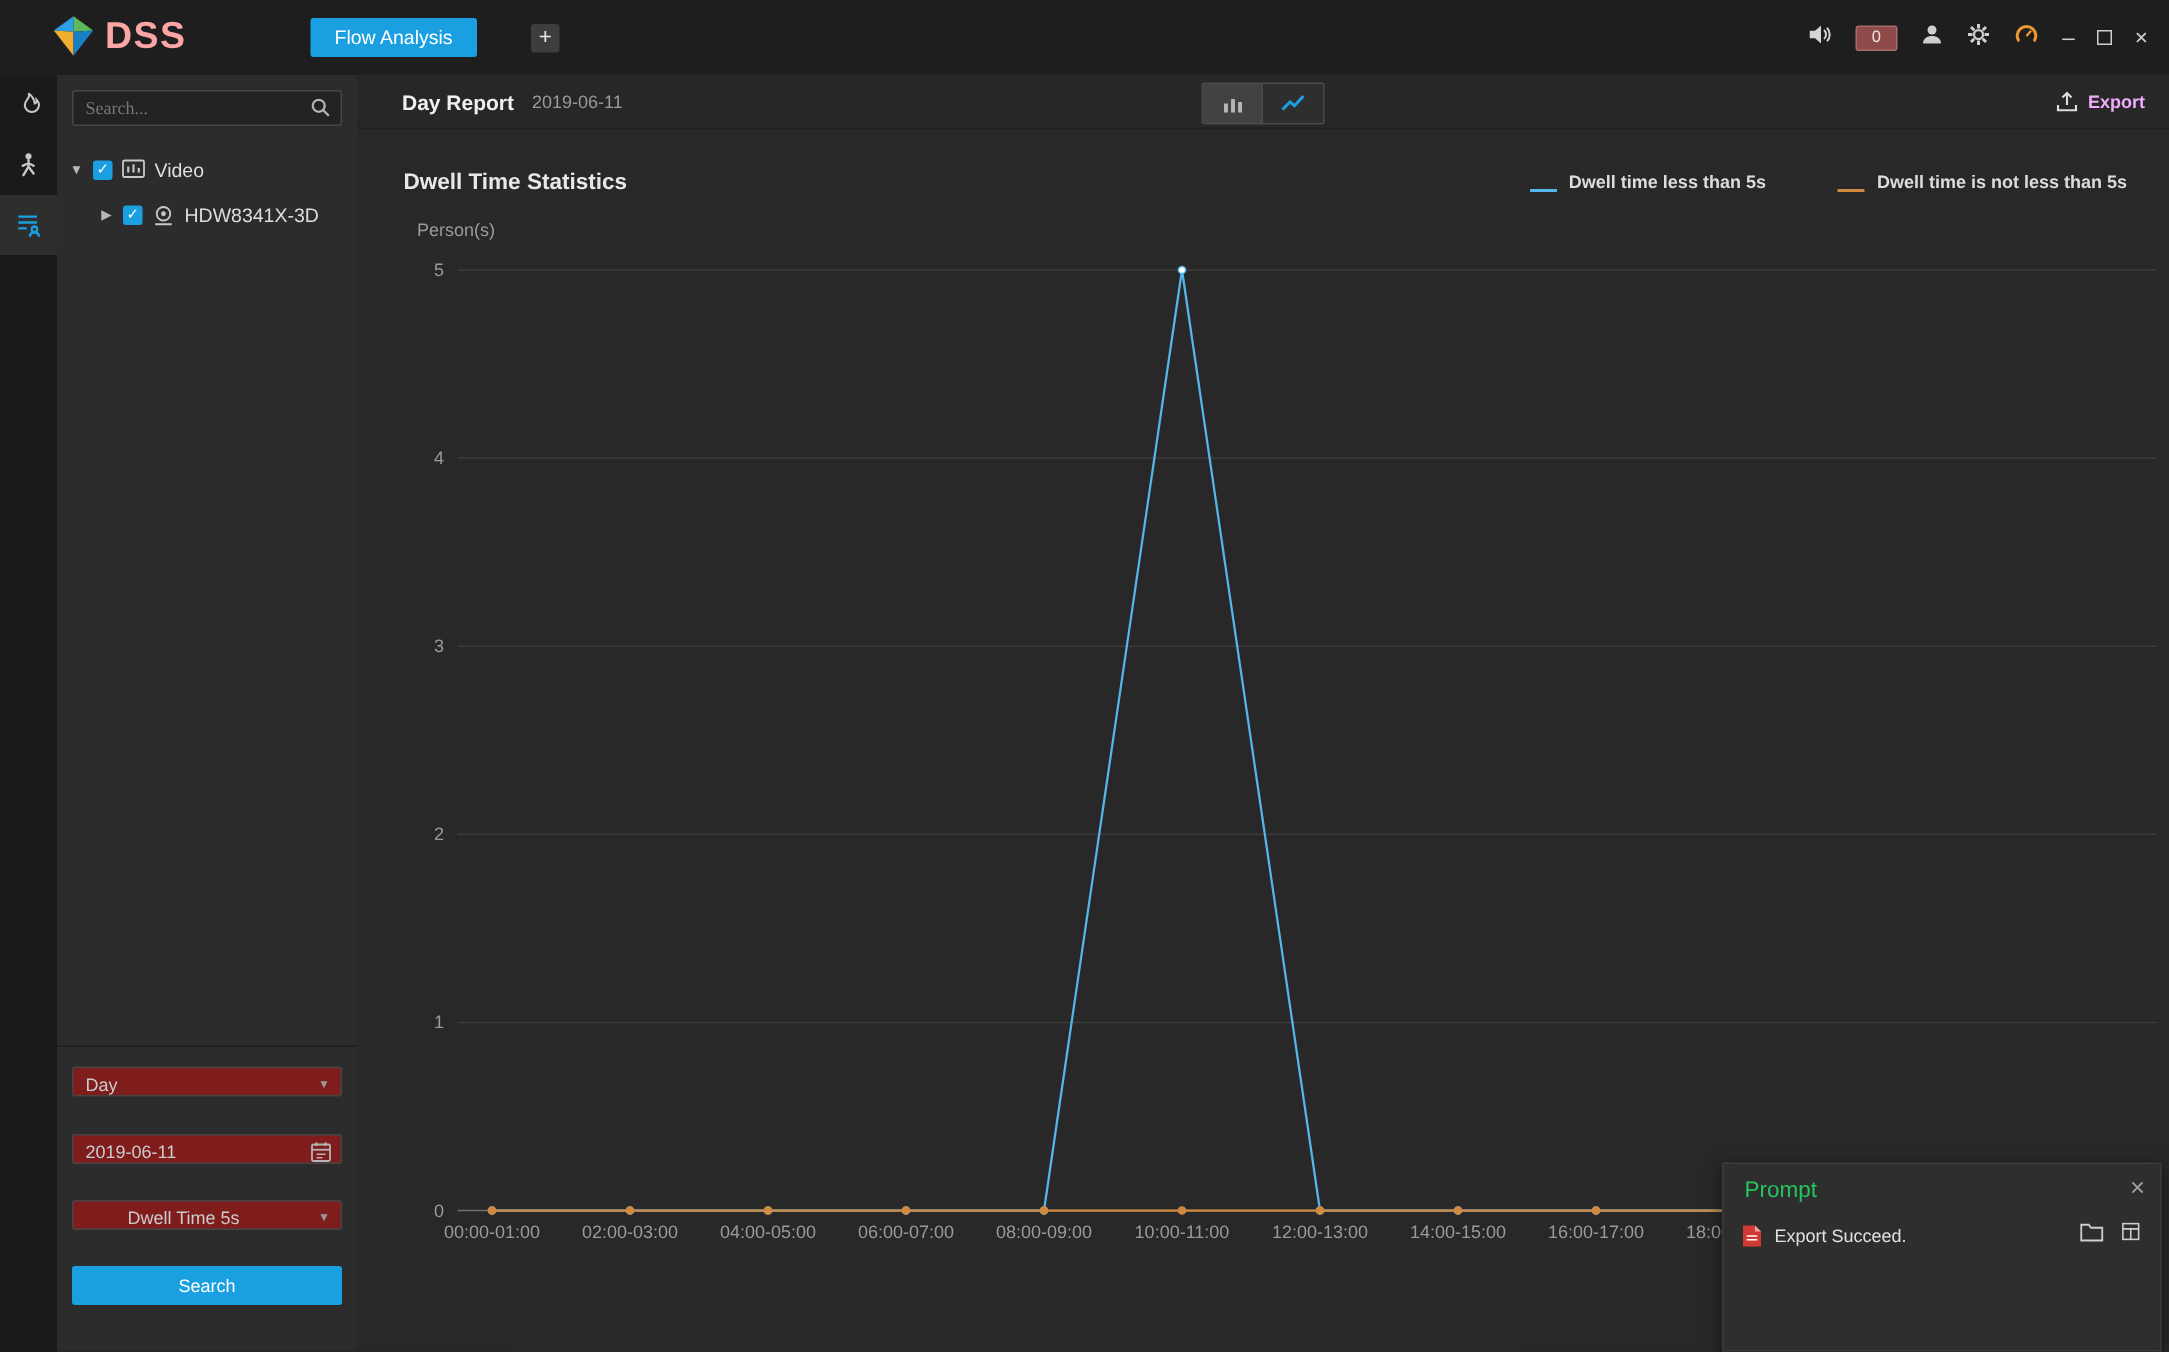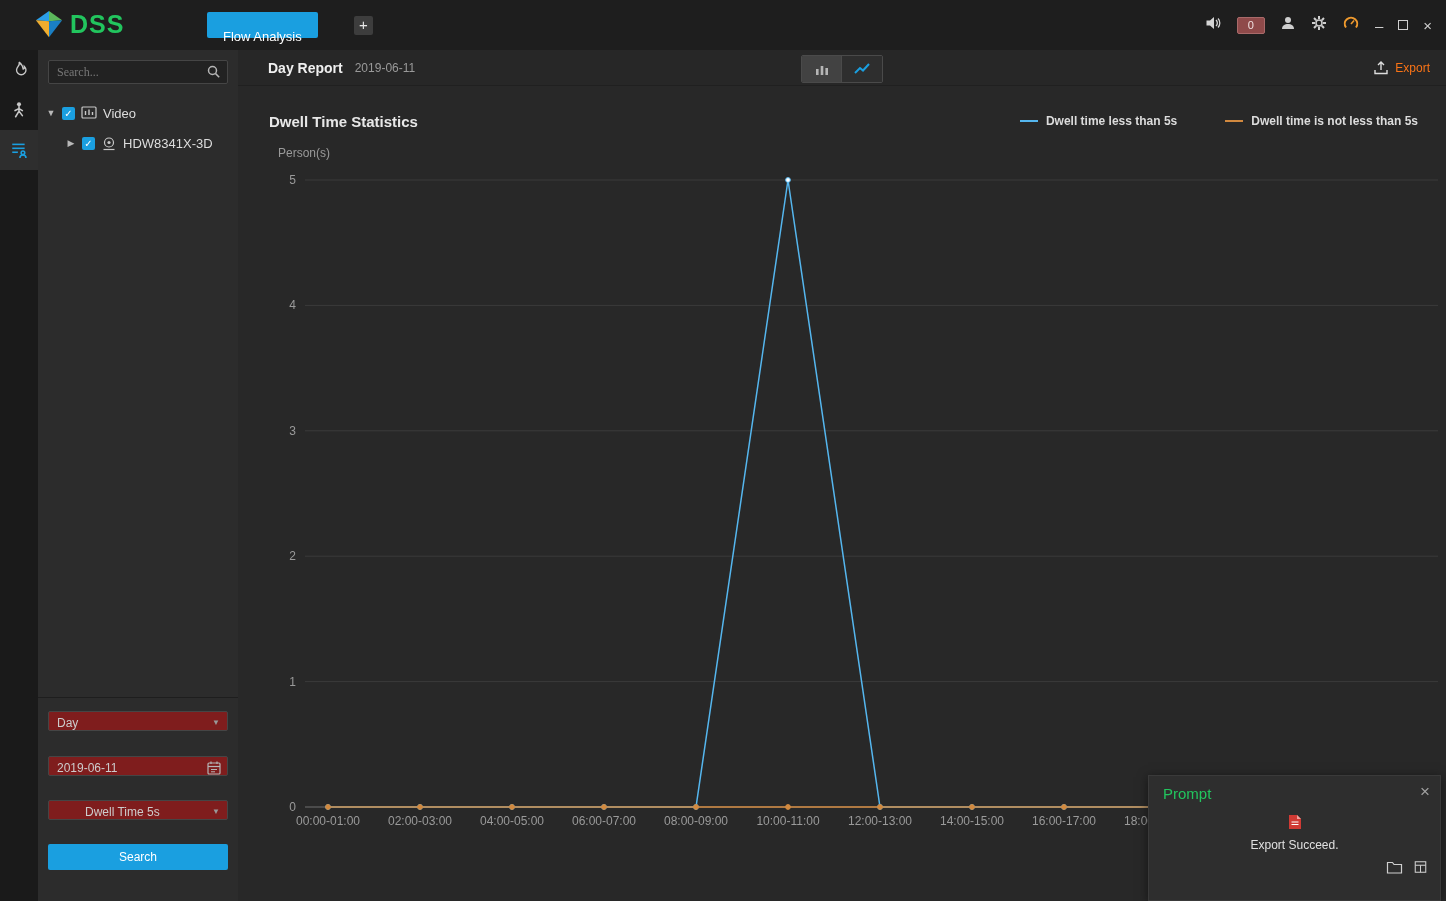--- a/index.html
+++ b/index.html
@@ -2,23 +2,23 @@
 <html><head>
 <meta charset="utf-8">
 <style>
   * { margin:0; padding:0; box-sizing:border-box; }
   html,body { width:1446px; height:901px; overflow:hidden; background:#1e1e1e;
     font-family:"Liberation Sans", sans-serif; }
 
   
   .topbar { position:absolute; left:0; top:0; width:1446px; height:50px; background:#1e1e1e; }
   .logo { position:absolute; left:34px; top:9px; display:flex; align-items:center; gap:6px; }
-  .logo-text { color:#22c55e; font-size:25px; font-weight:bold; letter-spacing:1px; }
+  .logo-text { color:#fca5a5; font-size:25px; font-weight:bold; letter-spacing:1px; }
   .flow-tab { position:absolute; left:207px; top:12px; height:26px; line-height:26px;
-    padding:12px 16px; background:#1a9fe0; color:#fff; font-size:13px; border-radius:2px; }
+    padding:0 16px; background:#1a9fe0; color:#fff; font-size:13px; border-radius:2px; }
   .plus-tile { position:absolute; left:354px; top:16px; width:19px; height:19px; background:#3d3d3d;
     color:#e6e6e6; font-size:15px; line-height:18px; text-align:center; border-radius:2px; }
   .top-right { position:absolute; right:14px; top:0; height:50px; display:flex; align-items:center; gap:15px; }
   .alarm-badge { min-width:28px; height:17px; background:#8f4a4a; border:1px solid #a96a6a;
     color:#f0e0e0; font-size:11px; line-height:15px; text-align:center; border-radius:2px; padding:0 4px; }
   .win-btn { color:#cfcfcf; font-size:15px; line-height:1; }
   .max-box { width:10px; height:10px; border:1px solid #cfcfcf; display:inline-block; }
 
   
   .rail { position:absolute; left:0; top:50px; width:38px; height:851px; background:#1a1a1a; }
@@ -54,36 +54,36 @@
     border-bottom:1px solid #202020; }
   .mh-left { position:absolute; left:30px; top:0; height:36px; display:flex; align-items:center; gap:12px; }
   .report-title { color:#f0f0f0; font-size:14px; font-weight:bold; }
   .report-date { color:#9a9a9a; font-size:12px; }
   .toggle { position:absolute; left:50%; top:5px; transform:translateX(-50%); display:flex;
     border:1px solid #4a4a4a; border-radius:2px; overflow:hidden; }
   .toggle-btn { width:40px; height:26px; display:flex; align-items:center; justify-content:center; }
   .toggle-btn.bar { background:#424242; border-right:1px solid #4a4a4a; }
   .toggle-btn.line { background:#2e2e2e; }
   .export { position:absolute; right:16px; top:0; height:36px; display:flex; align-items:center; gap:6px;
-    color:#f97316; font-size:12px; }
+    color:#f0abfc; font-size:12px;font-weight:bold; }
 
   .chart-title { position:absolute; left:31px; top:63px; color:#e8e8e8; font-size:15px; font-weight:600; }
   .legend { position:absolute; right:28px; top:64px; display:flex; gap:48px; }
-  .legend-item { display:flex; align-items:center; gap:8px; }
+  .legend-item { display:flex; align-items:flex-end; gap:8px; }
   .legend-dash { width:18px; height:2px; }
   .legend-label { color:#dcdcdc; font-size:12px; font-weight:600; }
   .ylabel { position:absolute; left:40px; top:96px; color:#9a9a9a; font-size:12px; }
   #plot { position:absolute; left:0; top:86px; }
 
   
   .prompt { position:absolute; left:1148px; top:775px; width:293px; height:126px; background:#2e2e2e;
     border:1px solid #3a3a3a; box-shadow:0 2px 10px rgba(0,0,0,.5); z-index:50; }
   .prompt-title { padding:9px 14px 0 14px; color:#22c55e; font-size:15px; }
   .prompt-close { position:absolute; right:10px; top:6px; color:#a0a0a0; font-size:17px; }
-  .prompt-row { display:flex; align-items:center; gap:8px; margin:12px 12px 0 12px;flex-direction:column; }
+  .prompt-row { display:flex; align-items:center; gap:8px; margin:12px 12px 0 12px; }
   .prompt-msg { color:#e0e0e0; font-size:12px; }
   .prompt-actions { margin-left:auto; display:flex; gap:10px; align-items:center; }
 </style>
 </head>
 <body>
 
 <div class="topbar">
   <div class="logo">
     <svg width="30" height="30" viewBox="0 0 32 32">
       <polygon points="16,2 2,12 16,13" fill="#2b9fe8"></polygon>

